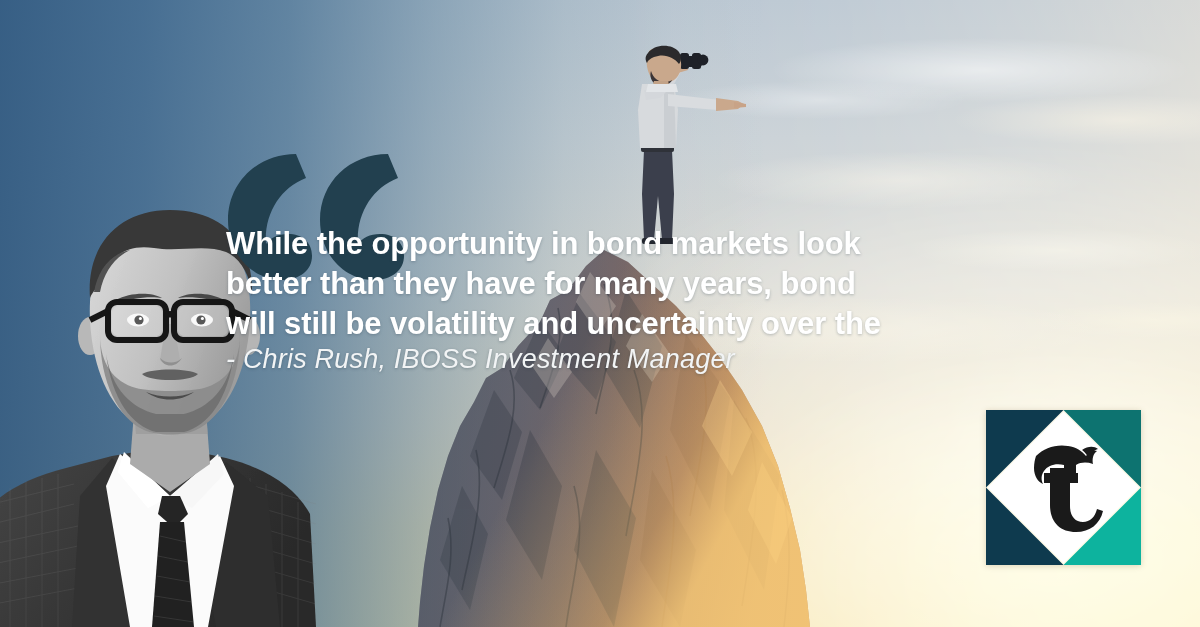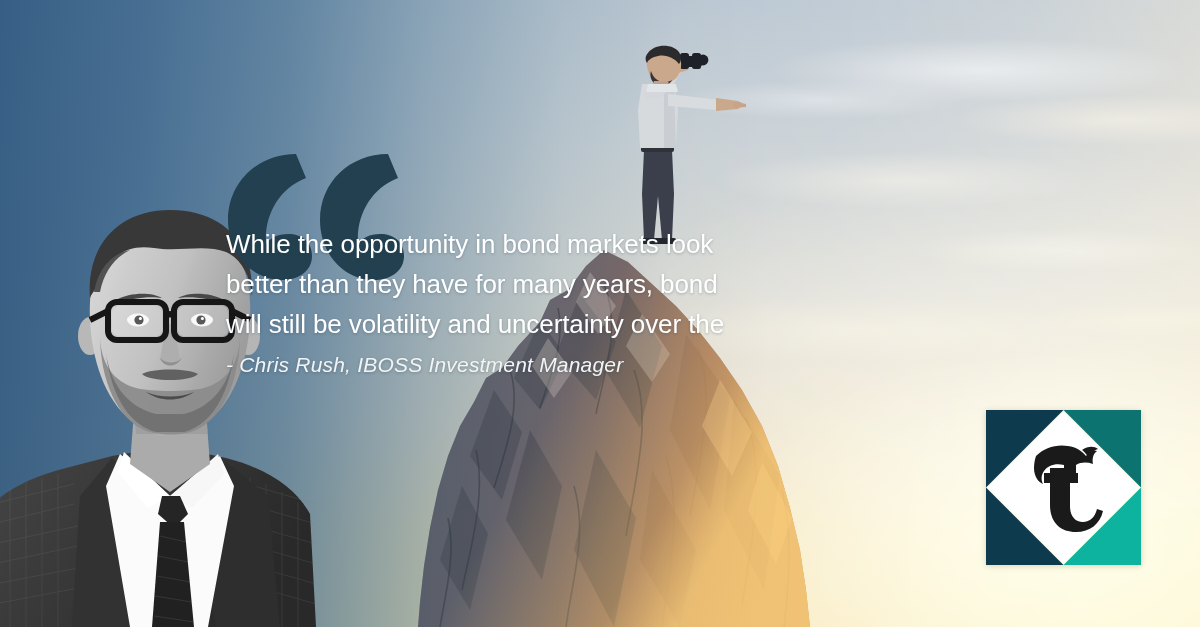--- a/index.html
+++ b/index.html
@@ -82,35 +82,34 @@
     color:#22404f;
     pointer-events:none;
   }
   .quote-mark svg{display:block;width:100%;height:100%;}
 
   .quote-body{
     position:absolute;left:226px;top:224px;width:640px;
   }
   .quote-line{
     color:#ffffff;
-    font-size:26px;
+    font-size:31px;
     line-height:40px;
-    font-weight:400;
+    font-weight:700;
     letter-spacing:-.1px;
     white-space:nowrap;
     text-shadow:0 1px 3px rgba(40,60,75,.30);
   }
   .attribution{
     color:#f2f4f5;
-    font-size:21px;
+    font-size:27px;
     line-height:30px;
     font-style:italic;
     font-weight:400;
     letter-spacing:.2px;
-    margin-top:6px;
     white-space:nowrap;
     text-shadow:0 1px 3px rgba(40,60,75,.35);
   }
 
   
   .logo{
     position:absolute;left:986px;top:410px;width:155px;height:155px;
     box-shadow:0 1px 6px rgba(90,70,20,.22);
   }
   .logo svg{display:block;width:100%;height:100%;}

